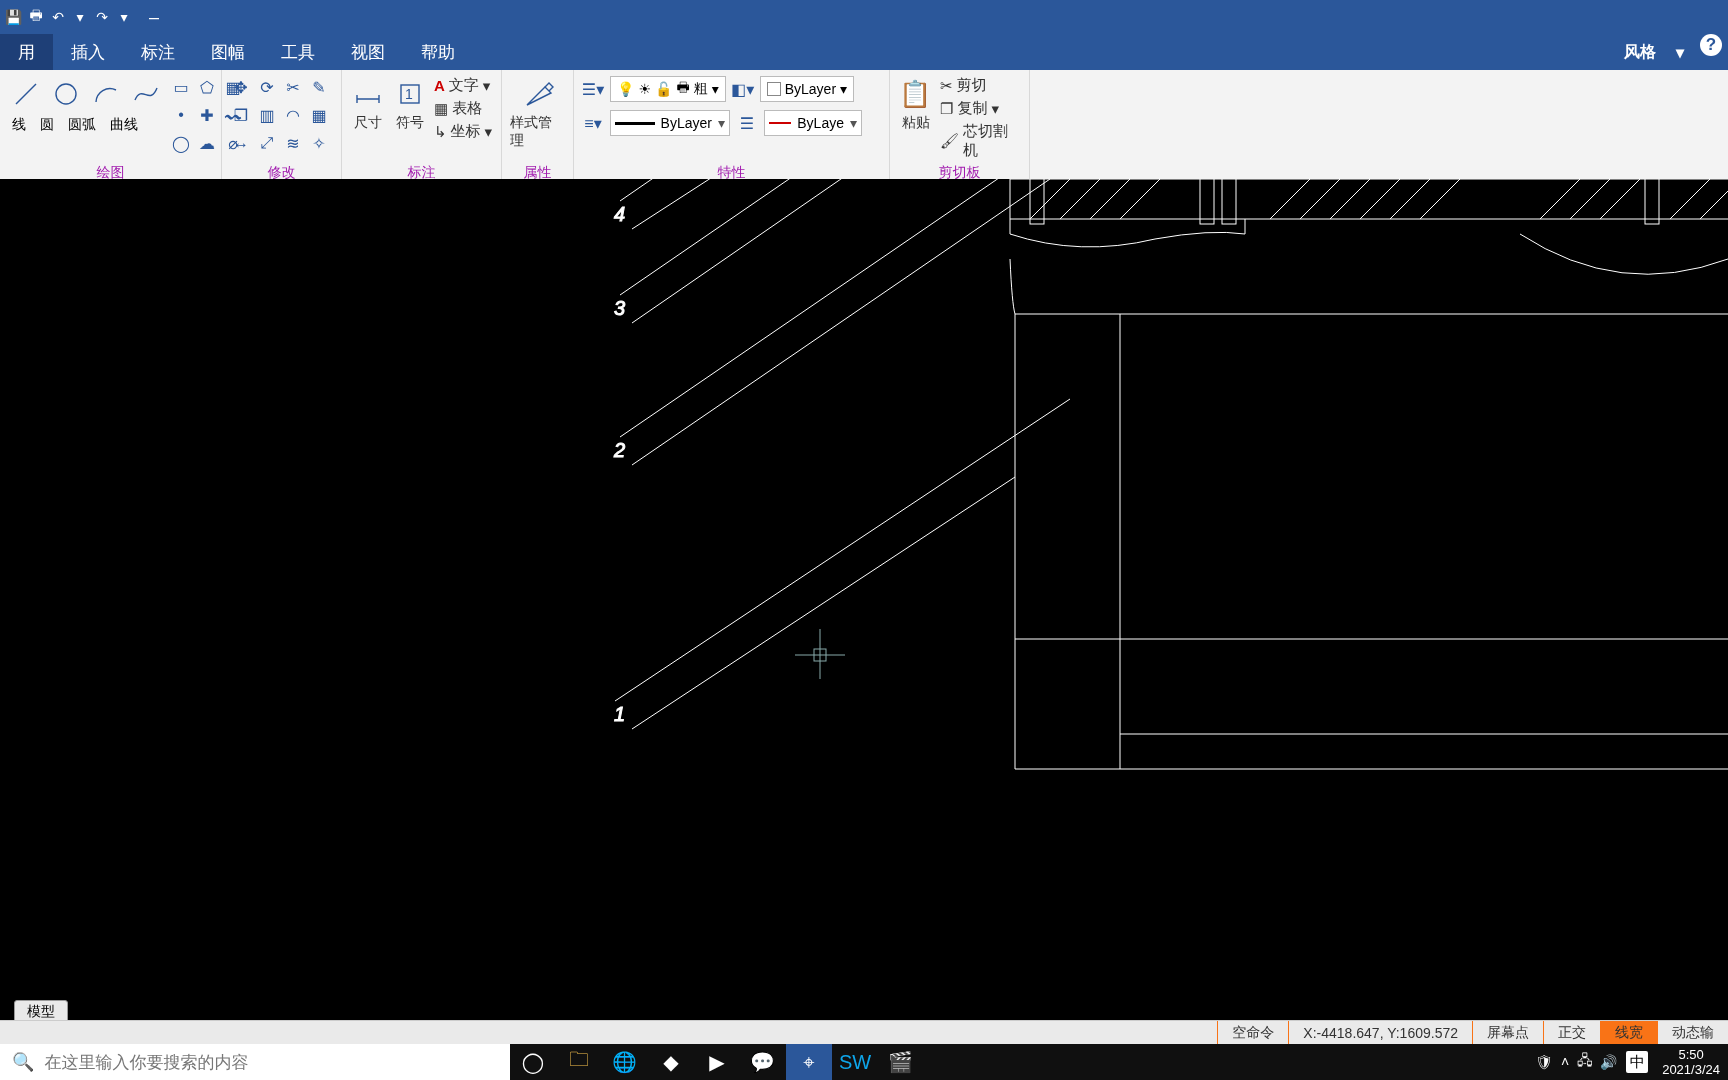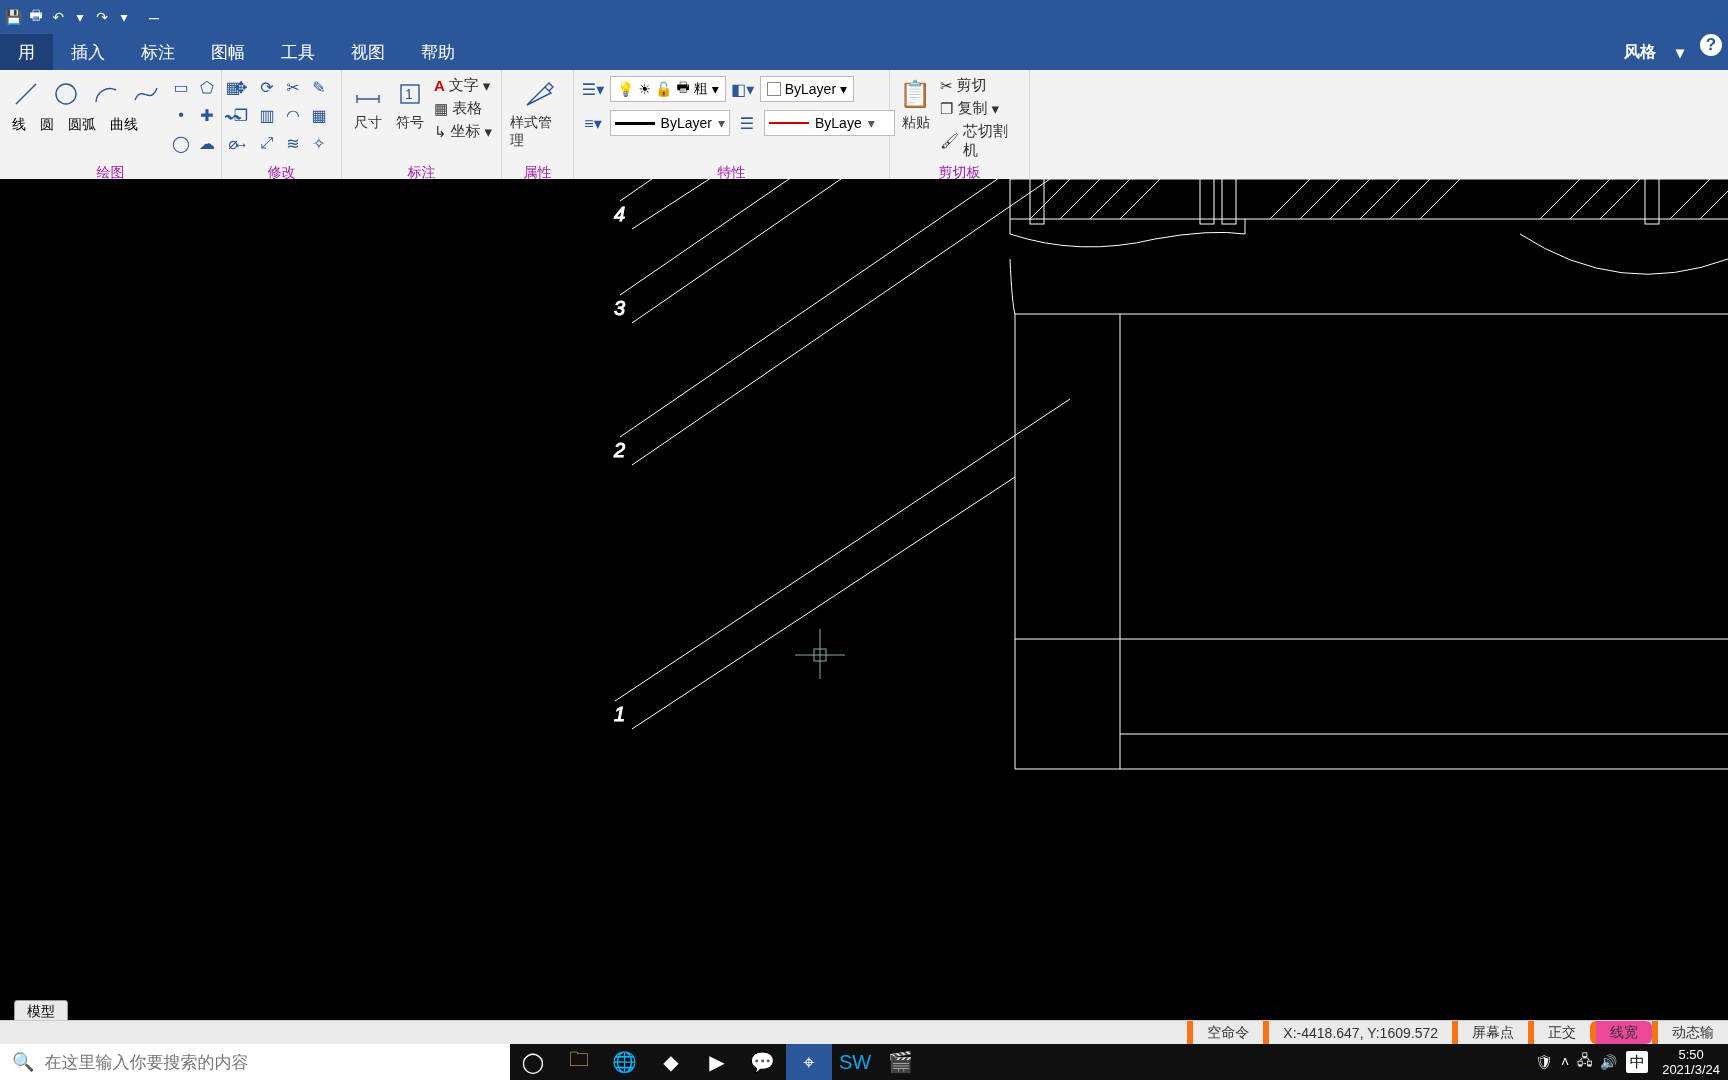--- a/index.html
+++ b/index.html
@@ -43,21 +43,21 @@
 .dtab .x { color:#888; }
 .drawarea { position:absolute; left:0; top: 179px; right:0; bottom: 80px; background:#000; overflow:hidden; }
 .drawarea svg { position:absolute; left:0; top:0; }
 
 
 .modeltabrow { position:absolute; left:0; right:0; bottom:56px; height:24px; background:#000; }
 .modeltab { position:absolute; left:14px; bottom:0; height:24px; background:#e9e9e9; border:1px solid #999; border-radius:3px 3px 0 0; padding:0 12px; font-size:14px; display:flex; align-items:center; }
 
 
 .statusbar { position:absolute; bottom:36px; left:0; right:0; height:24px; background:#eaeaea; border-top:1px solid #ccc; display:flex; align-items:center; font-size:14px; color:#333; }
-.statusbar .seg { padding:2px 14px; border-left:6px solid #f97316; height:100%; display:flex; align-items:center; }
+.statusbar .seg { padding:2px 14px; border-left:1px solid #f97316; height:100%; display:flex; align-items:center; }
 .statusbar .seg:first-child { border-left:none; }
 .statusbar .fill { flex:1; }
 
 
 .taskbar { position:absolute; bottom:0; left:0; right:0; height:36px; background:#101010; display:flex; align-items:center; color:#fff; font-size:14px; }
 .searchbox { height:36px; width:510px; background:#fff; color:#777; display:flex; align-items:center; padding:0 30px 0 12px; font-size:17px; gap:10px; position:relative; }
 .searchbox .mag { color:#333; font-size:18px; }
 .tbicon { width: 46px; height:36px; display:flex; align-items:center; justify-content:center; font-size:20px; }
 .tbclock { margin-left:auto; padding:0 8px; text-align:center; font-size:13px; line-height:15px; }
 .tbtray { display:flex; align-items:center; gap:8px; padding:0 6px; }
@@ -258,21 +258,21 @@
         </div>
       </div>
       <div class="rrow" style="gap:6px;">
         <span class="ricon">≡▾</span>
         <div class="combo" style="width:120px;">
           <span class="sw"></span>
           <span>ByLayer</span>
           <span class="dd">▾</span>
         </div>
         <span class="ricon">☰</span>
-        <div class="combo" style="width:131px;">
+        <div class="combo" style="width:98px;">
           <span style="width:40px;height:2px;background:#c00;"></span>
           <span>ByLaye</span>
           <span class="dd">▾</span>
         </div>
       </div>
     </div>
     <div class="label">特性</div>
   </div>
 
   <div class="rgroup" style="width:140px;">
@@ -386,21 +386,21 @@
 <div class="modeltabrow">
   <div class="modeltab">模型</div>
 </div>
 
 <div class="statusbar">
   <div class="fill"></div>
   <div class="seg">空命令</div>
   <div class="seg">X:-4418.647, Y:1609.572</div>
   <div class="seg">屏幕点</div>
   <div class="seg">正交</div>
-  <div class="seg" style="background:#ec4899;border-radius:6px;">线宽</div>
+  <div class="seg" style="background:#f97316;">线宽</div>
   <div class="seg">动态输</div>
 </div>
 
 <div class="taskbar">
   <div class="searchbox">
     <span class="mag">🔍</span>
     <span>在这里输入你要搜索的内容</span>
   </div>
   <div class="tbicon">◯</div>
   <div class="tbicon" style="color:#f6c04d;">🗀</div>

